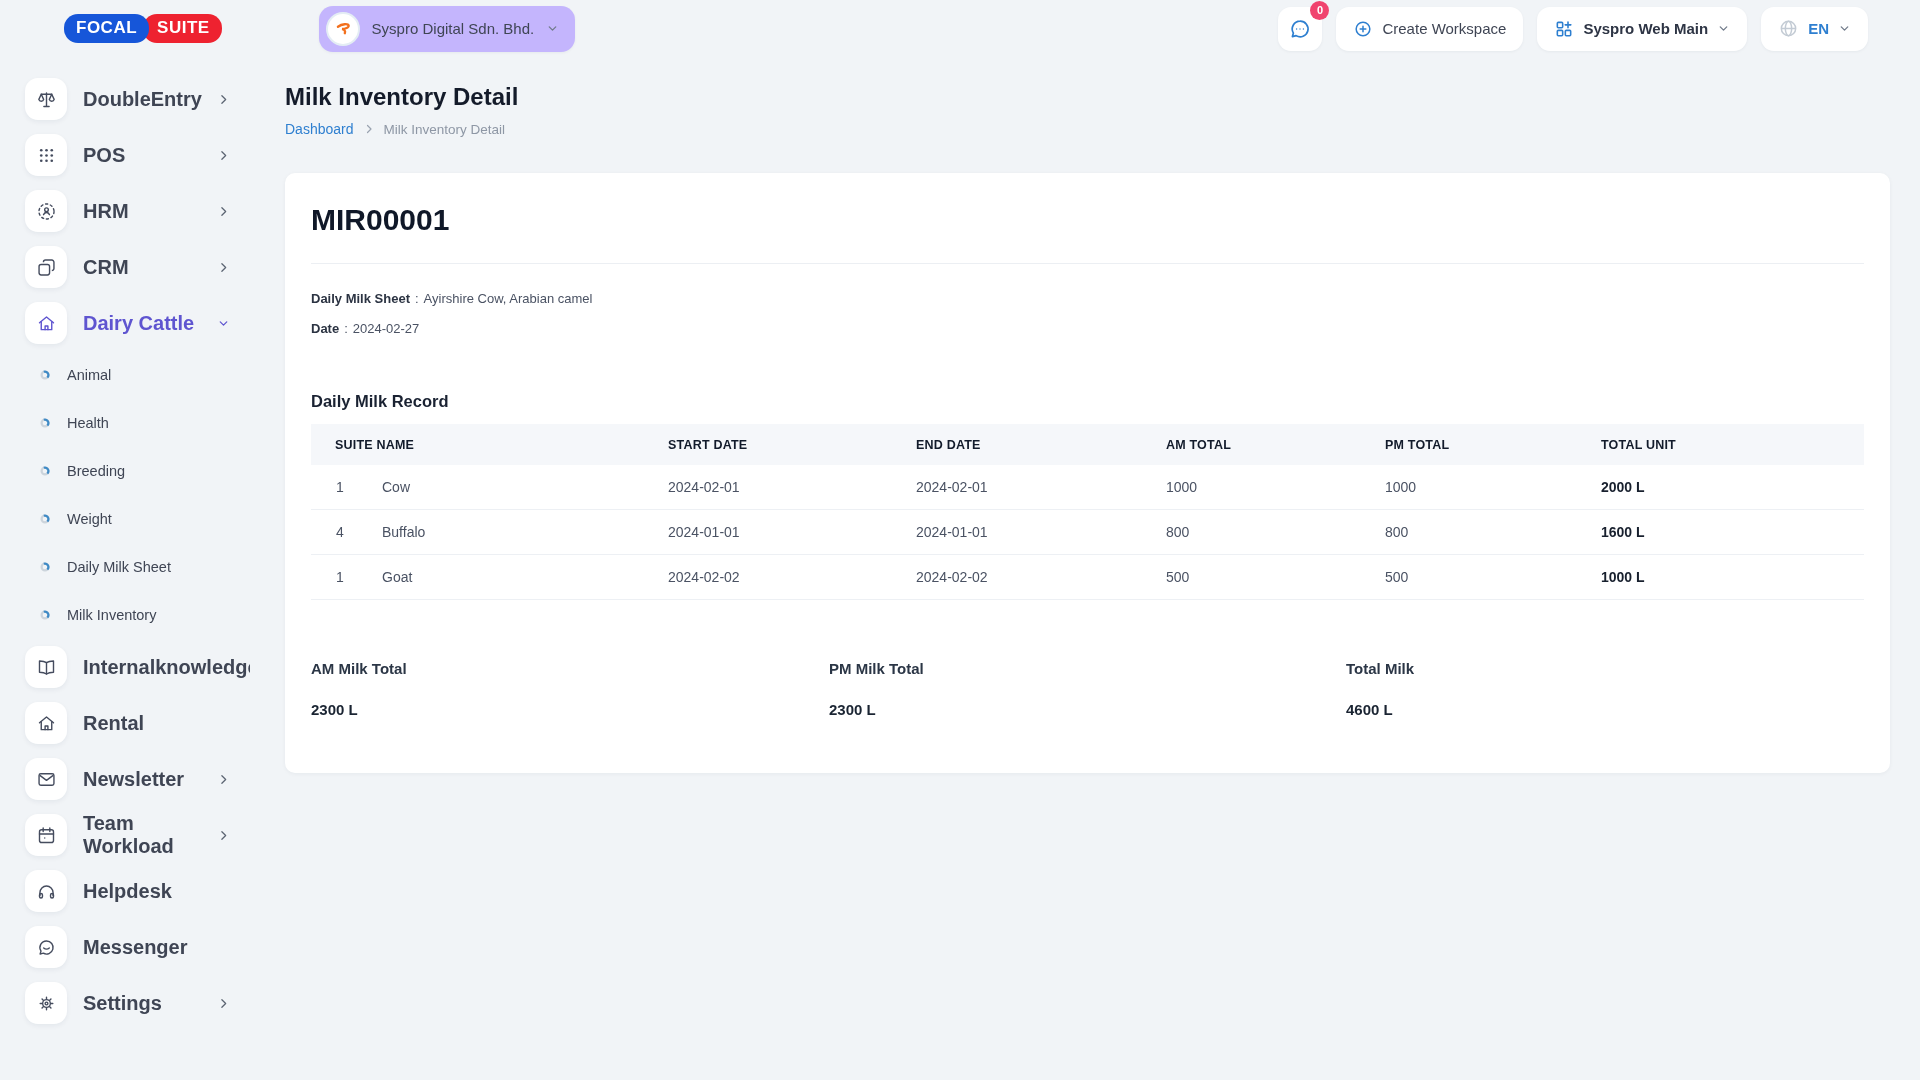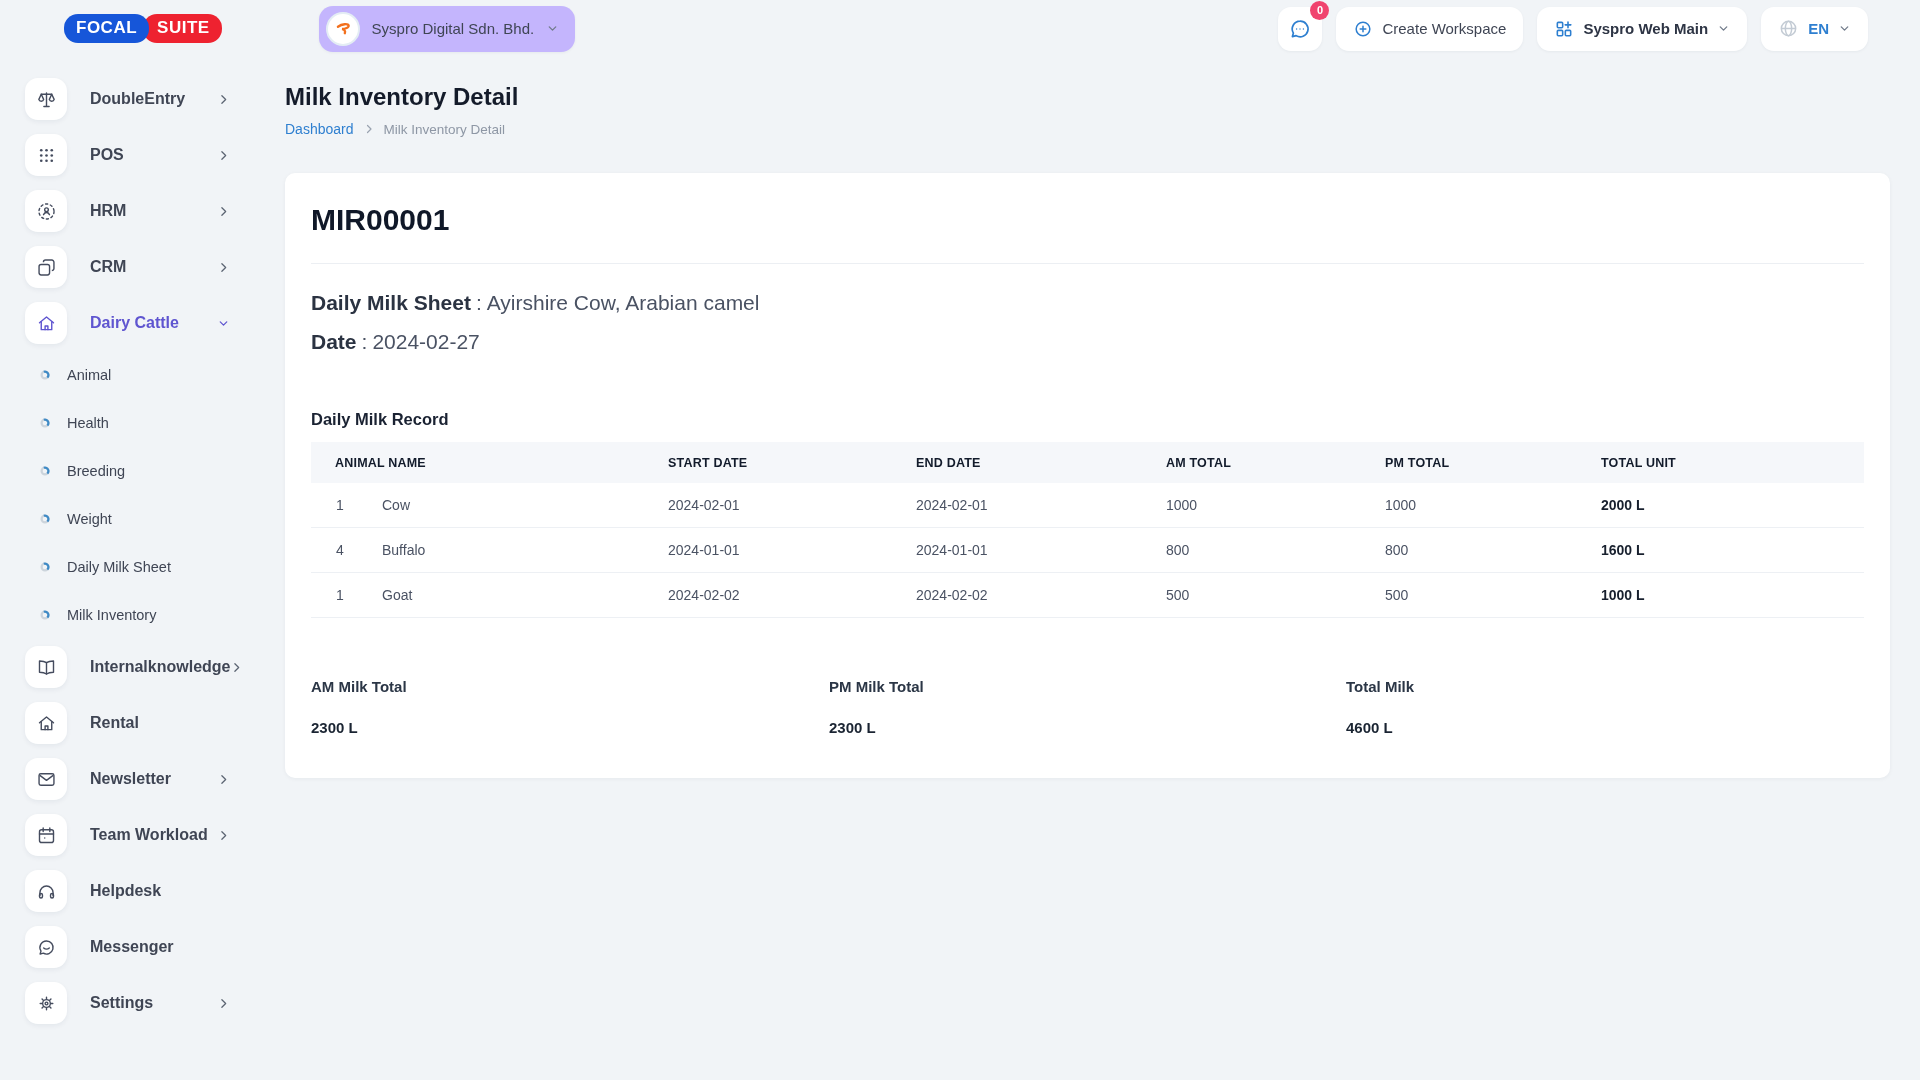--- a/index.html
+++ b/index.html
@@ -40,21 +40,21 @@
 
   
   .shell { display:flex; height:1023px; }
 
   
   .sidebar { width:250px; flex:0 0 250px; padding:14px 20px 0 25px; overflow:hidden; }
   .side-item { display:flex; align-items:center; height:56px; cursor:pointer; }
   .icon-box { width:42px; height:42px; border-radius:13px; background:#fff; color:#454c5e;
     display:flex; align-items:center; justify-content:center;
     box-shadow:0 2px 5px rgba(25,39,62,.06); flex:0 0 42px; }
-  .side-label { margin-left:23px; font-size:16px; font-weight:600; color:#3f4554; flex:1; }
+  .side-label { margin-left:16px; font-size:20px; font-weight:600; color:#3f4554; flex:1; }
   .side-chev { color:#5b6472; }
   .side-item.active .icon-box { color:#5f55d0; }
   .side-item.active .side-label { color:#5f55d0; }
   .side-item.active .side-chev { color:#5f55d0; }
 
   .sub-item { display:flex; align-items:center; height:48px; padding-left:15px; cursor:pointer; }
   .sub-bullet { flex:0 0 10px; }
   .sub-label { margin-left:17px; font-size:14.5px; font-weight:500; color:#3f4554; }
 
   
@@ -63,21 +63,21 @@
   .breadcrumb { margin-top:10px; display:flex; align-items:center; gap:9px; font-size:14px; }
   .breadcrumb .bc-link { color:#2e7fd0; cursor:pointer; }
   .breadcrumb .bc-sep { color:#9aa3b0; display:flex; }
   .breadcrumb .bc-current { color:#8e97a5; font-size:13.5px; }
 
   .card { margin-top:36px; background:#fff; border-radius:10px;
     box-shadow:0 1px 4px rgba(25,39,62,.05);
     padding:30px 26px 42px; min-height:600px; }
   .doc-code { font-size:30px; font-weight:700; color:#101828; }
   .card-divider { margin-top:26px; border:none; border-top:1px solid #eceff3; }
-  .meta-line { margin-top:27px; font-size:21px; color:#4a5263; }
+  .meta-line { margin-top:27px; font-size:13px; color:#4a5263; }
   .meta-line + .meta-line { margin-top:15px; }
   .meta-label { font-weight:700; color:#2b3342; }
   .meta-sep { margin:0 5px; color:#4a5263; }
 
   .record-title { margin-top:56px; font-size:16.5px; font-weight:700; color:#1a2232; }
 
   .milk-table { margin-top:13px; }
   .thead, .trow { display:grid; grid-template-columns:46px 286px 248px 250px 219px 216px 1fr; align-items:center; }
   .thead { background:#f5f7fa; height:41px; }
   .th { font-size:12.5px; font-weight:700; color:#121b2b; letter-spacing:.2px; padding-left:25px; }
@@ -423,21 +423,21 @@
         <span class="meta-label">Daily Milk Sheet</span><span class="meta-sep">:</span><span>Ayirshire Cow, Arabian camel</span>
       </div>
       <div class="meta-line">
         <span class="meta-label">Date</span><span class="meta-sep">:</span><span>2024-02-27</span>
       </div>
 
       <div class="record-title">Daily Milk Record</div>
 
       <div class="milk-table">
         <div class="thead">
-          <span class="th span2">ANIMAL NAME</span>
+          <span class="th span2">SUITE NAME</span>
           <span class="th">START DATE</span>
           <span class="th">END DATE</span>
           <span class="th">AM TOTAL</span>
           <span class="th">PM TOTAL</span>
           <span class="th">TOTAL UNIT</span>
         </div>
 
         <div class="trow">
           <span class="td">1</span>
           <span class="td">Cow</span>

